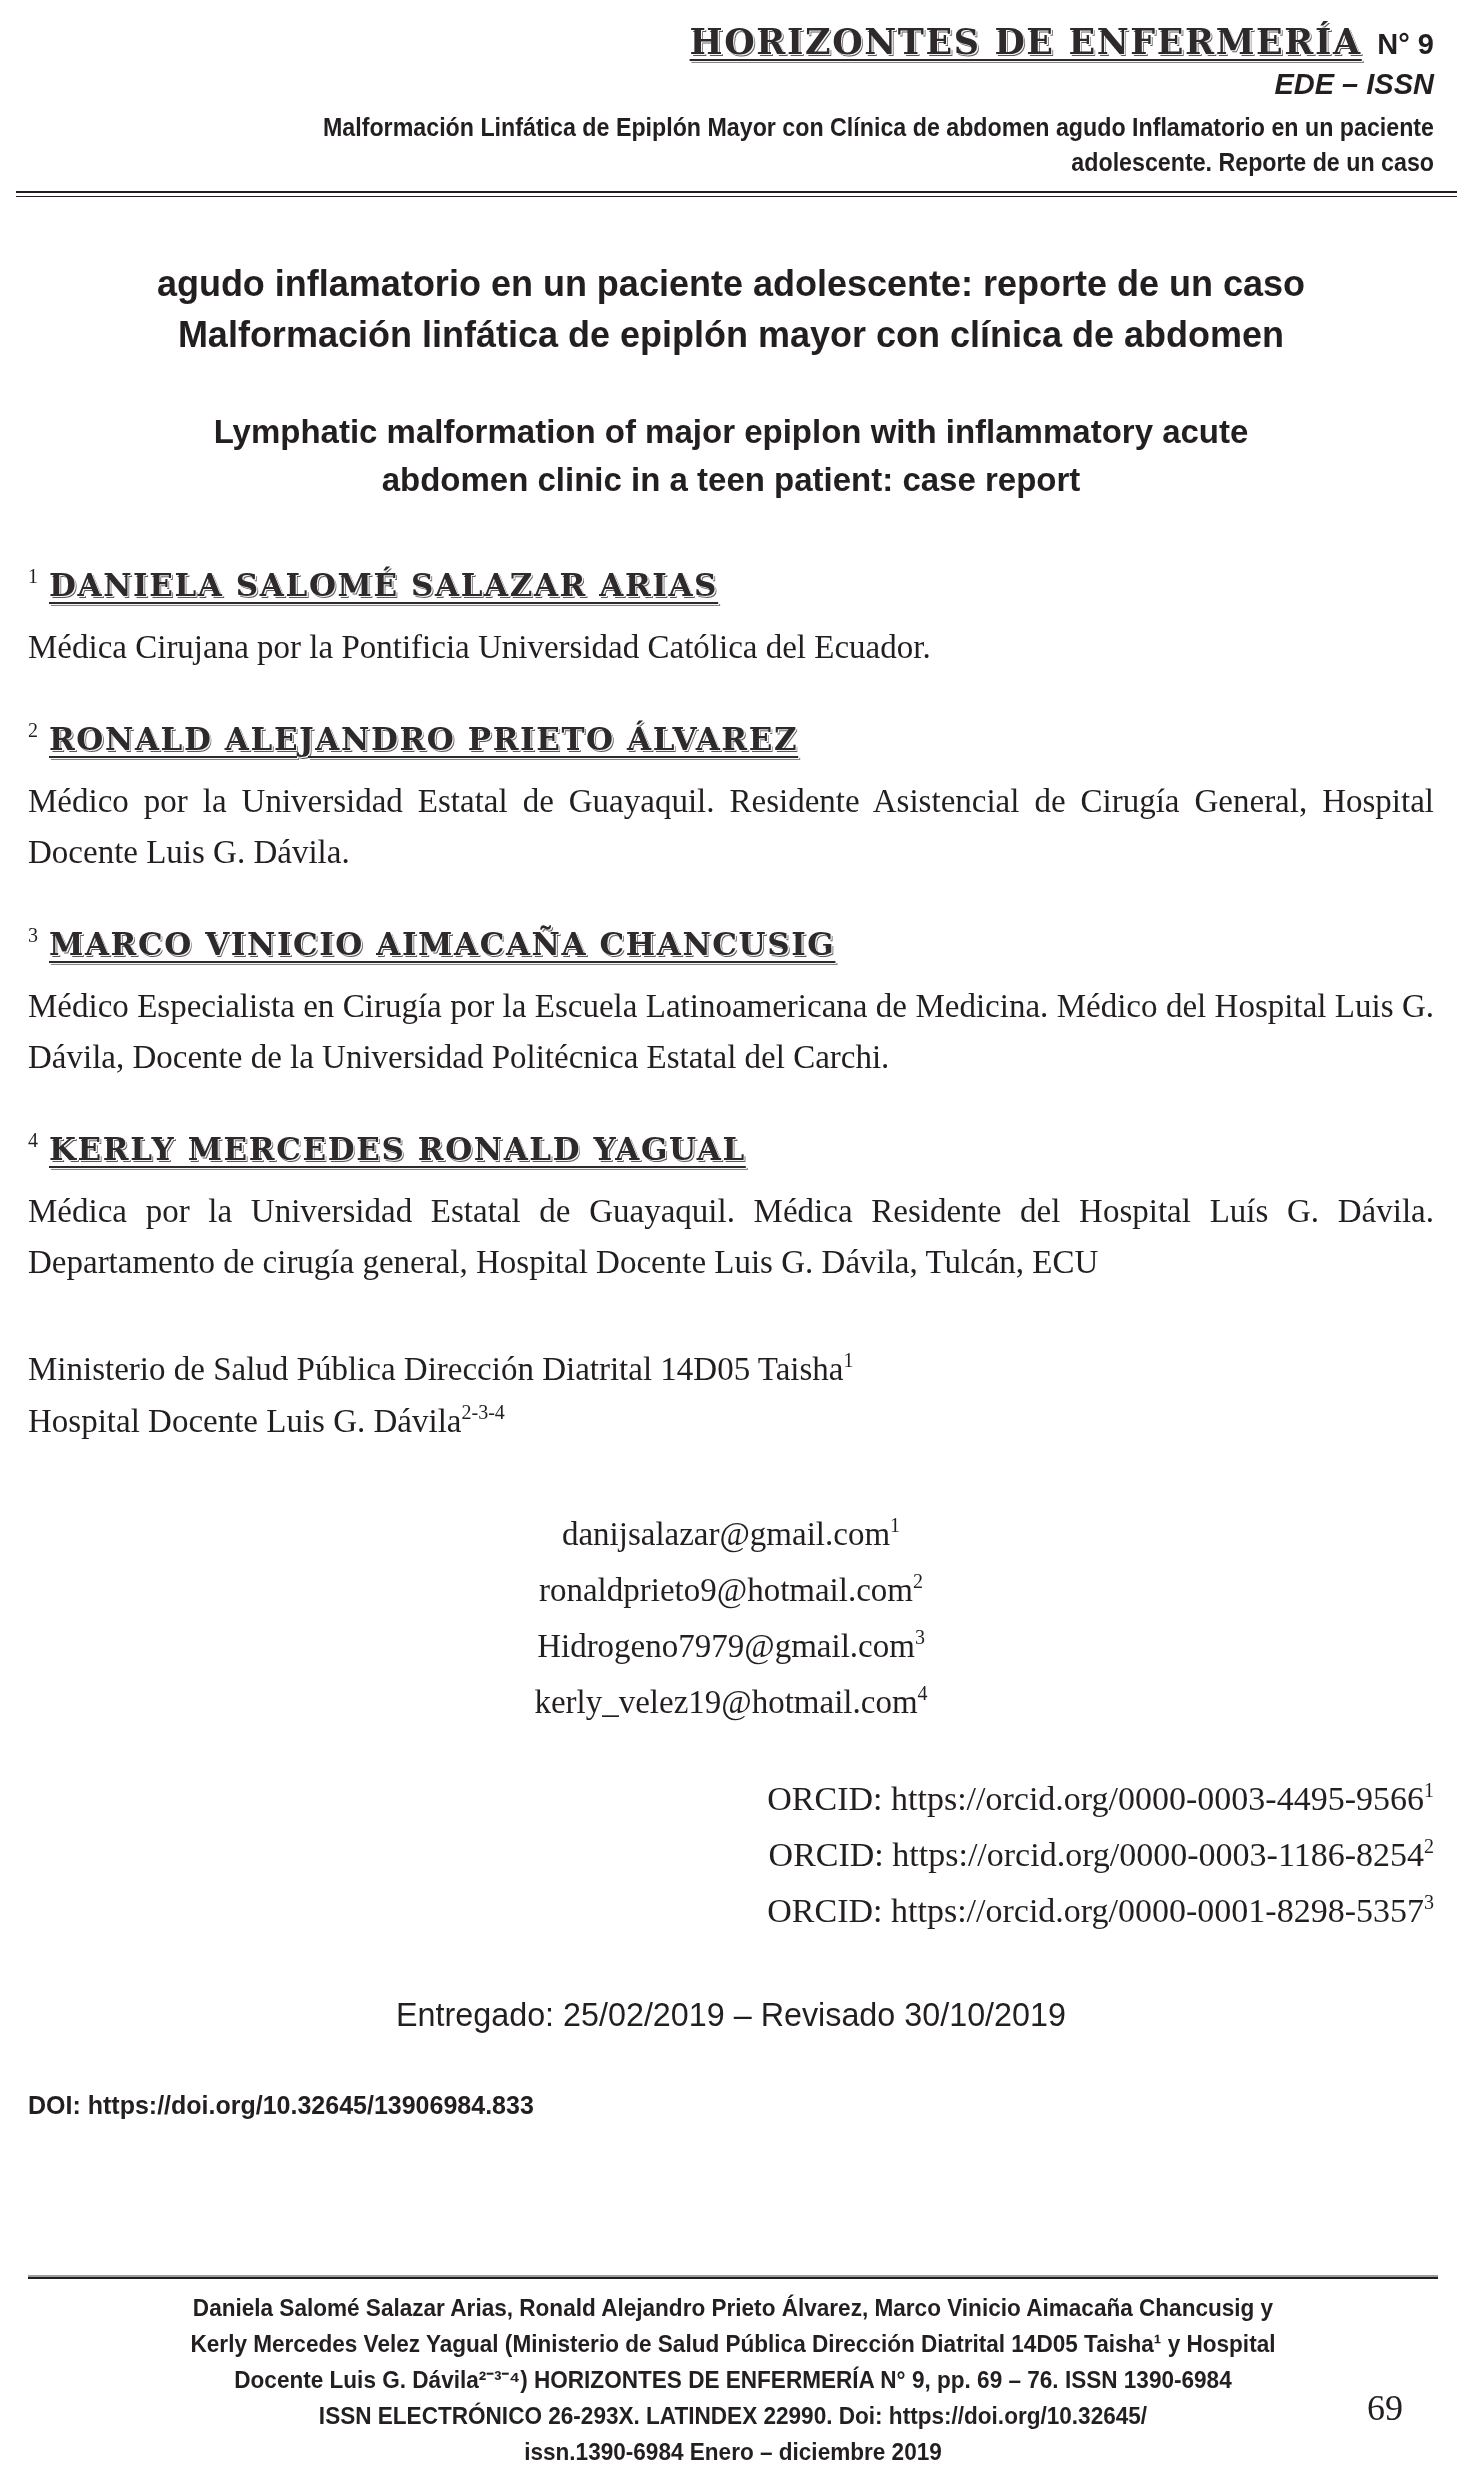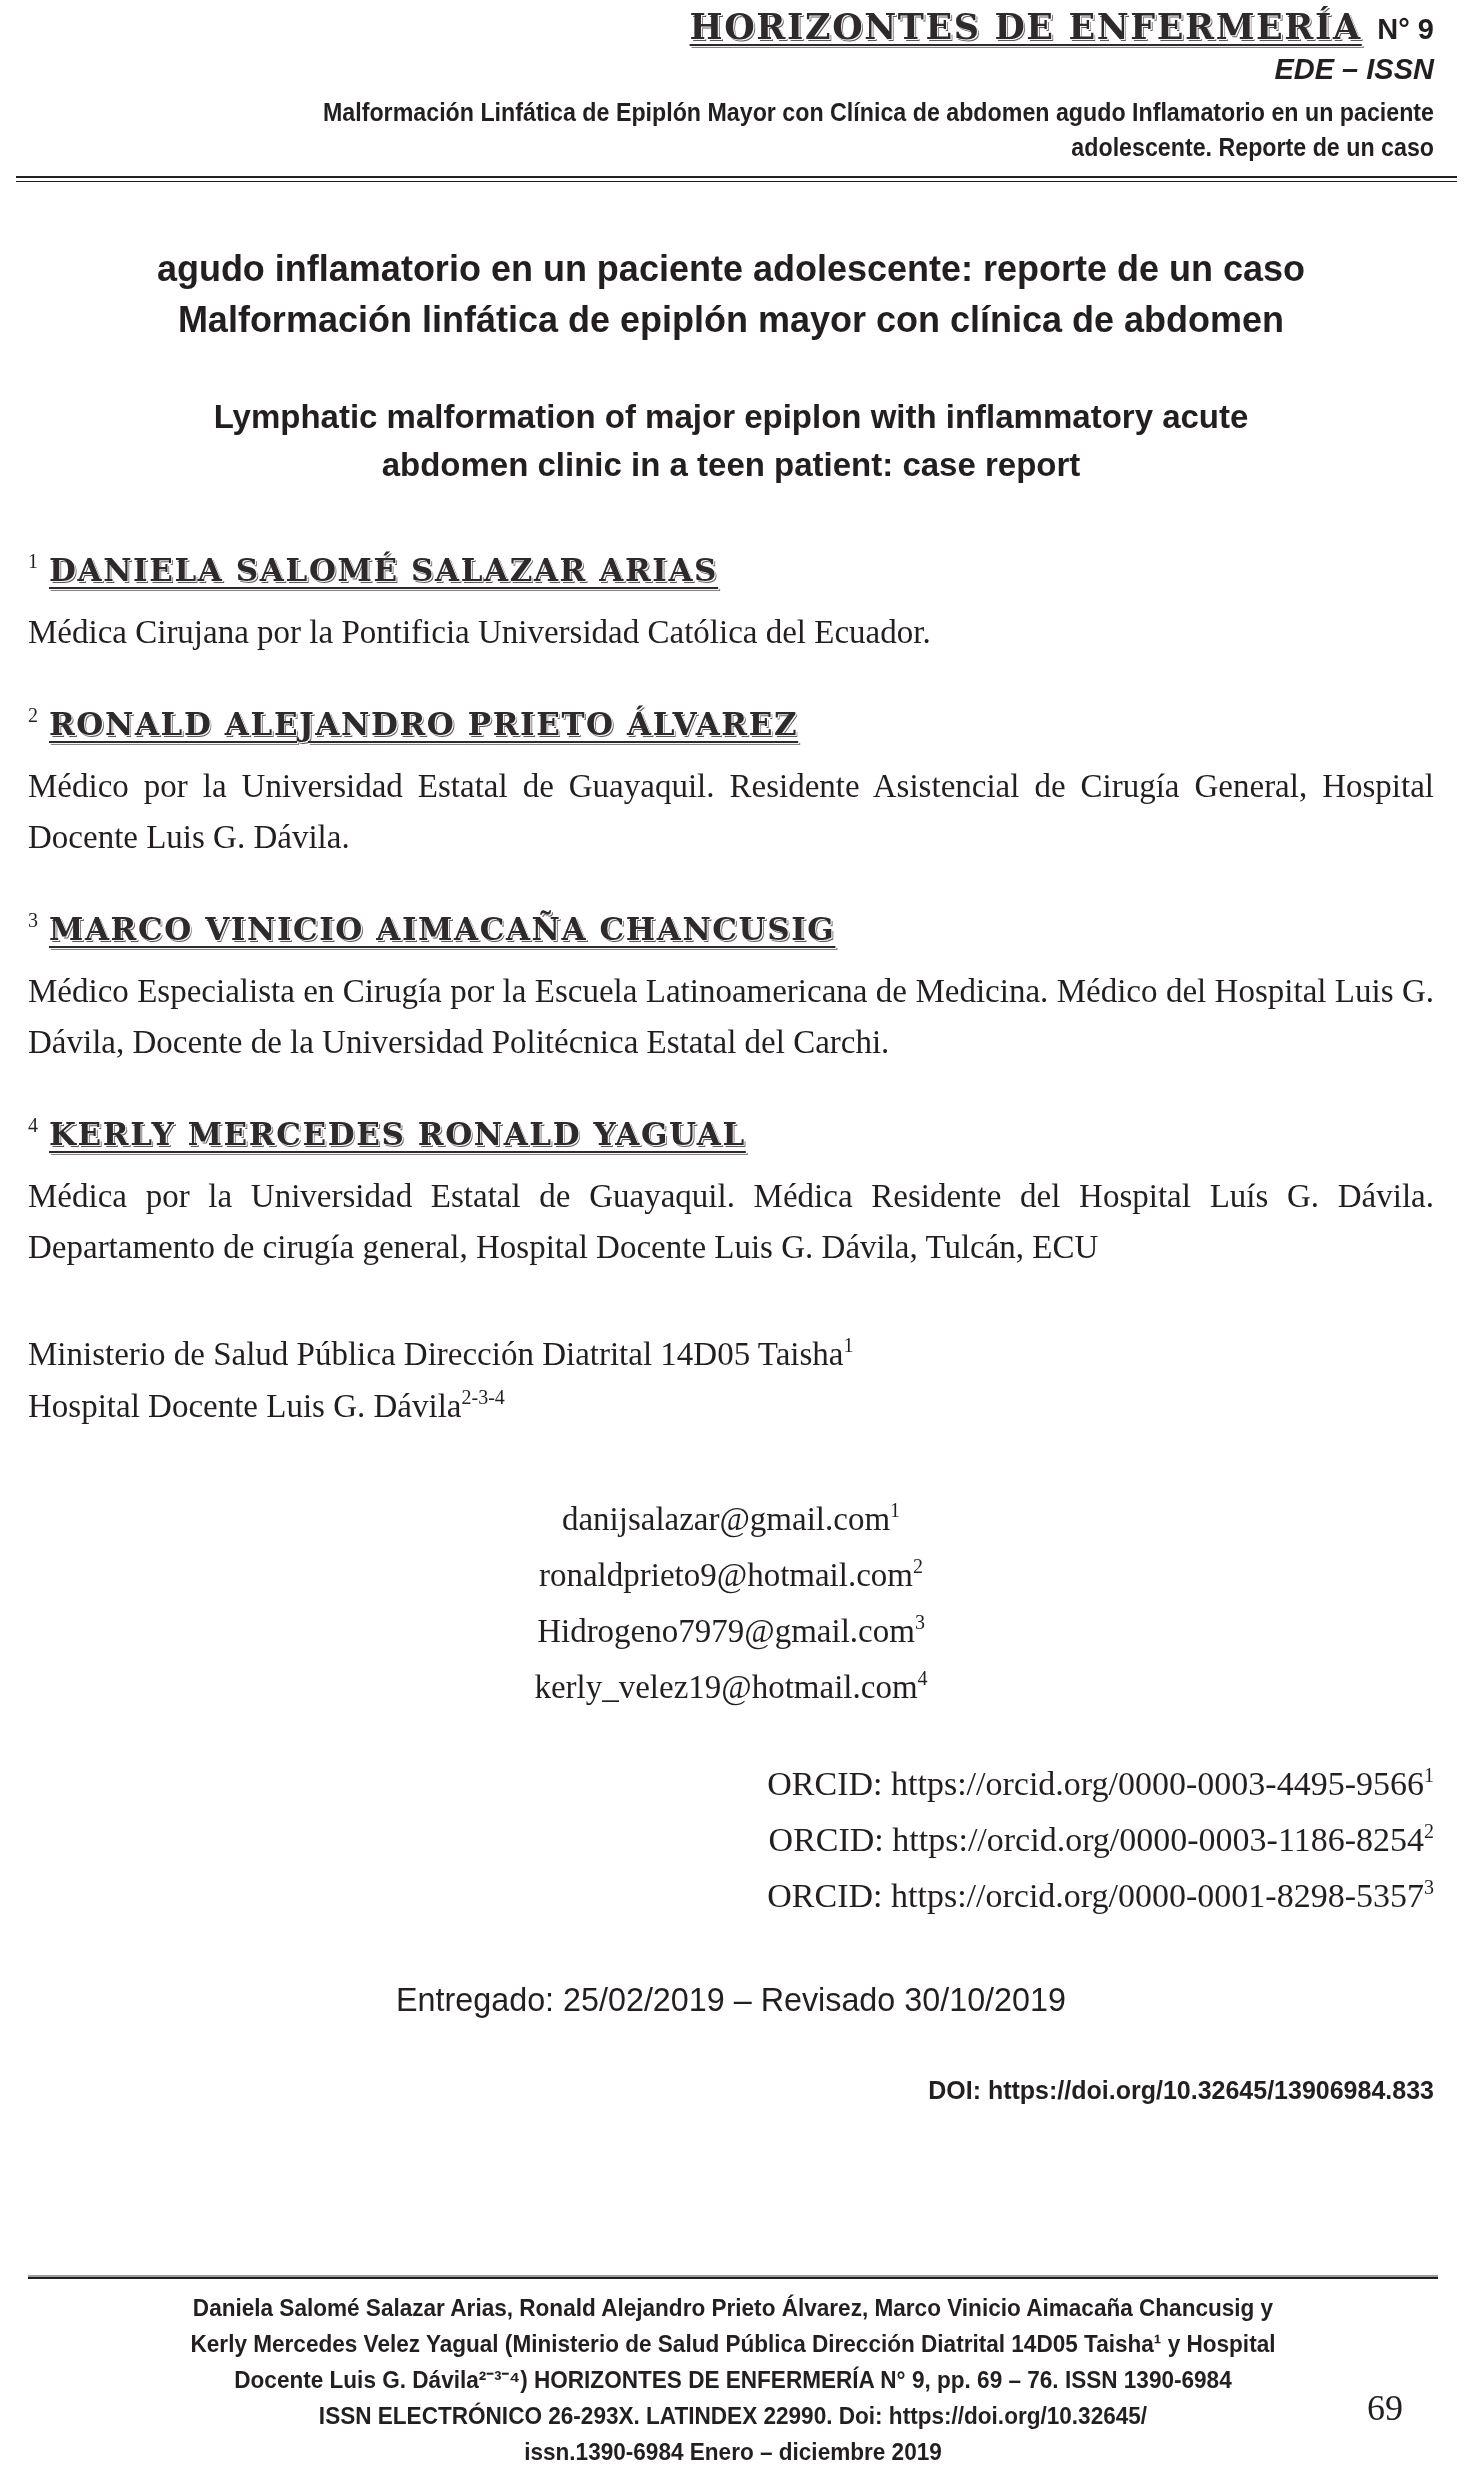--- a/index.html
+++ b/index.html
@@ -9,21 +9,21 @@
     background:#fff;
     color:#231f20;
     font-family:"Liberation Sans",sans-serif;
     overflow:hidden;
     margin:0 auto;
   }
   .content{padding:7.8px 44px 0 28px;}
 
   
   .header{text-align:right;}
-  .journal-line{line-height:1;margin-top:1px;white-space:nowrap;}
+  .journal-line{line-height:1;margin-top:16px;white-space:nowrap;}
   .engraved{
     font-family:"DejaVu Serif",serif;
     font-weight:700;
     color:#2e292b;
     letter-spacing:1.6px;
     text-shadow:1.2px 1.2px 0 rgba(255,255,255,0.95),1.9px 1.9px 0 rgba(35,31,32,0.75);
   }
   .journal-title{
     font-size:35px;
     text-decoration:underline;
@@ -72,21 +72,21 @@
   .sup{
     font-family:"Liberation Serif",serif;
     font-size:20px;position:relative;top:-13.2px;
   }
 
   
   .institutions{margin-top:57px;text-align:left;font-family:"Liberation Serif",serif;font-size:33px;line-height:48px;}
   .emails{margin-top:59px;text-align:center;font-family:"Liberation Serif",serif;font-size:33px;line-height:52px;}
   .orcids{margin-top:41px;text-align:right;font-family:"Liberation Serif",serif;font-size:34px;line-height:52px;}
   .dates-line{margin-top:53px;text-align:center;font-size:34px;line-height:40px;transform:scaleX(0.95);transform-origin:50% 0;}
-  .doi-line{margin-top:56px;text-align:right;font-size:25px;font-weight:700;line-height:31px;}
+  .doi-line{margin-top:56px;text-align:left;font-size:25px;font-weight:700;line-height:31px;}
 
   
   .footer{position:absolute;left:28px;right:40px;top:2275px;}
   .footer-rule{height:0;border-top:2.3px solid #9e9e9e;border-bottom:2.3px solid #231f20;}
   .footer-text{
     margin-top:11px;text-align:center;
     font-size:24px;font-weight:700;line-height:36px;
     transform:scaleX(0.94);transform-origin:50% 0;
   }
   .page-number{

